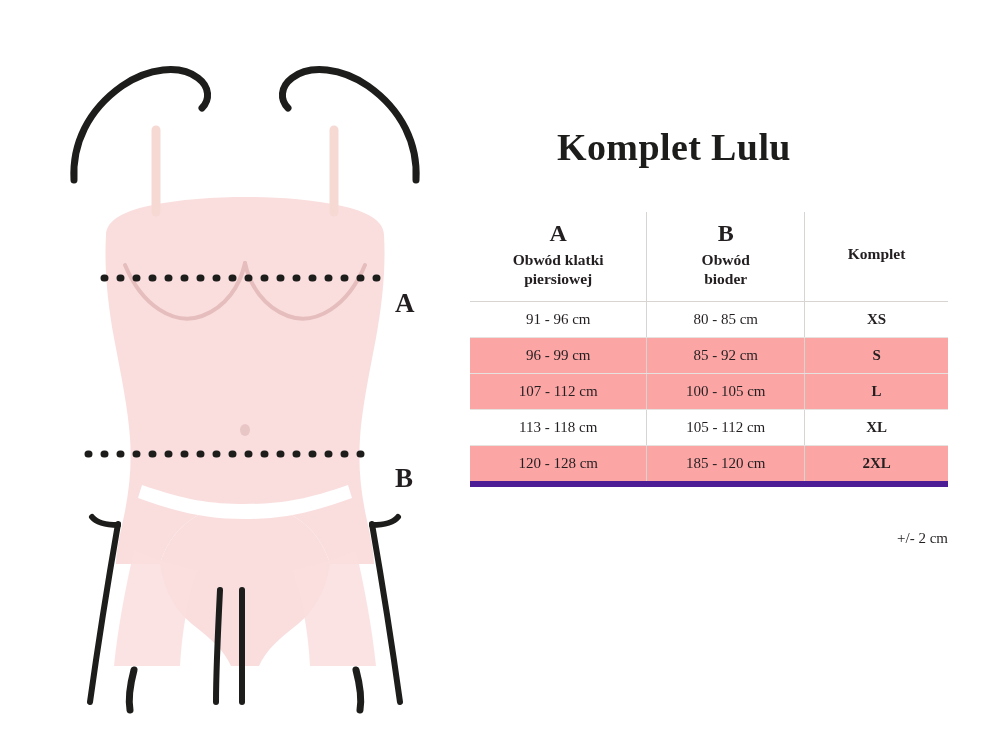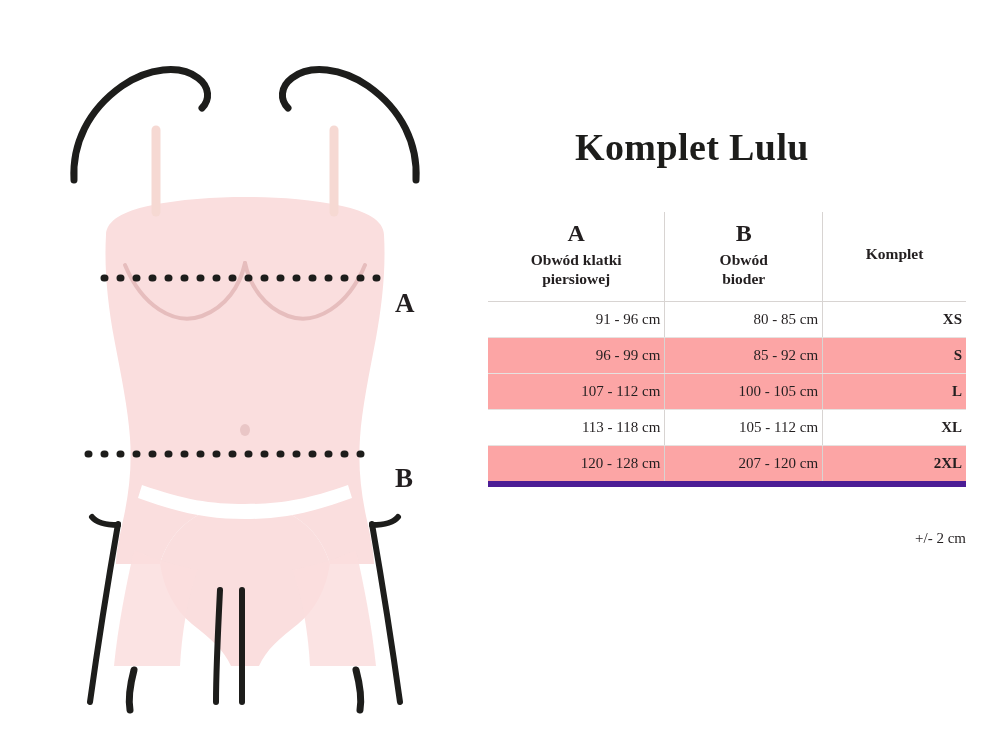--- a/index.html
+++ b/index.html
@@ -40,21 +40,21 @@
     font-size: 27px;
     color: #231f20;
     letter-spacing: 0.5px;
   }
   #label-a-diagram { left: 365px; top: 258px; }
   #label-b-diagram { left: 365px; top: 433px; }
 
   
   #right-panel {
     position: absolute;
-    left: 470px;
+    left: 452px;
     top: 0;
     width: 510px;
     height: 662px;
   }
   #title {
     position: absolute;
     left: 105px;
     top: 125px;
     font-family: "Liberation Serif", serif;
     font-weight: bold;
@@ -102,21 +102,20 @@
   .head-desc-2 {
     display: block;
     font-size: 15.5px;
     font-weight: bold;
     line-height: 1.25;
   }
   #size-table tbody td {
     padding: 9px 4px;
     font-size: 15px;
     border-bottom: 1px solid #e6e2e0;
-    text-align: right;
   }
   #size-table tbody td.col-a, #size-table tbody td.col-b {
     border-right: 1px solid #d8d4d2;
   }
   #size-table tbody td.col-size {
     font-weight: bold;
     font-size: 15px;
   }
   #size-table tbody tr.alt td {
     background: #fca5a5;
@@ -296,21 +295,21 @@
           <td class="col-b">100 - 105 cm</td>
           <td class="col-size">L</td>
         </tr>
         <tr>
           <td class="col-a">113 - 118 cm</td>
           <td class="col-b">105 - 112 cm</td>
           <td class="col-size">XL</td>
         </tr>
         <tr class="alt">
           <td class="col-a">120 - 128 cm</td>
-          <td class="col-b">207 - 120 cm</td>
+          <td class="col-b">185 - 120 cm</td>
           <td class="col-size">2XL</td>
         </tr>
       </tbody>
     </table>
 
     <div id="table-note">+/- 2 cm</div>
 
   </div>
 </div>
 

